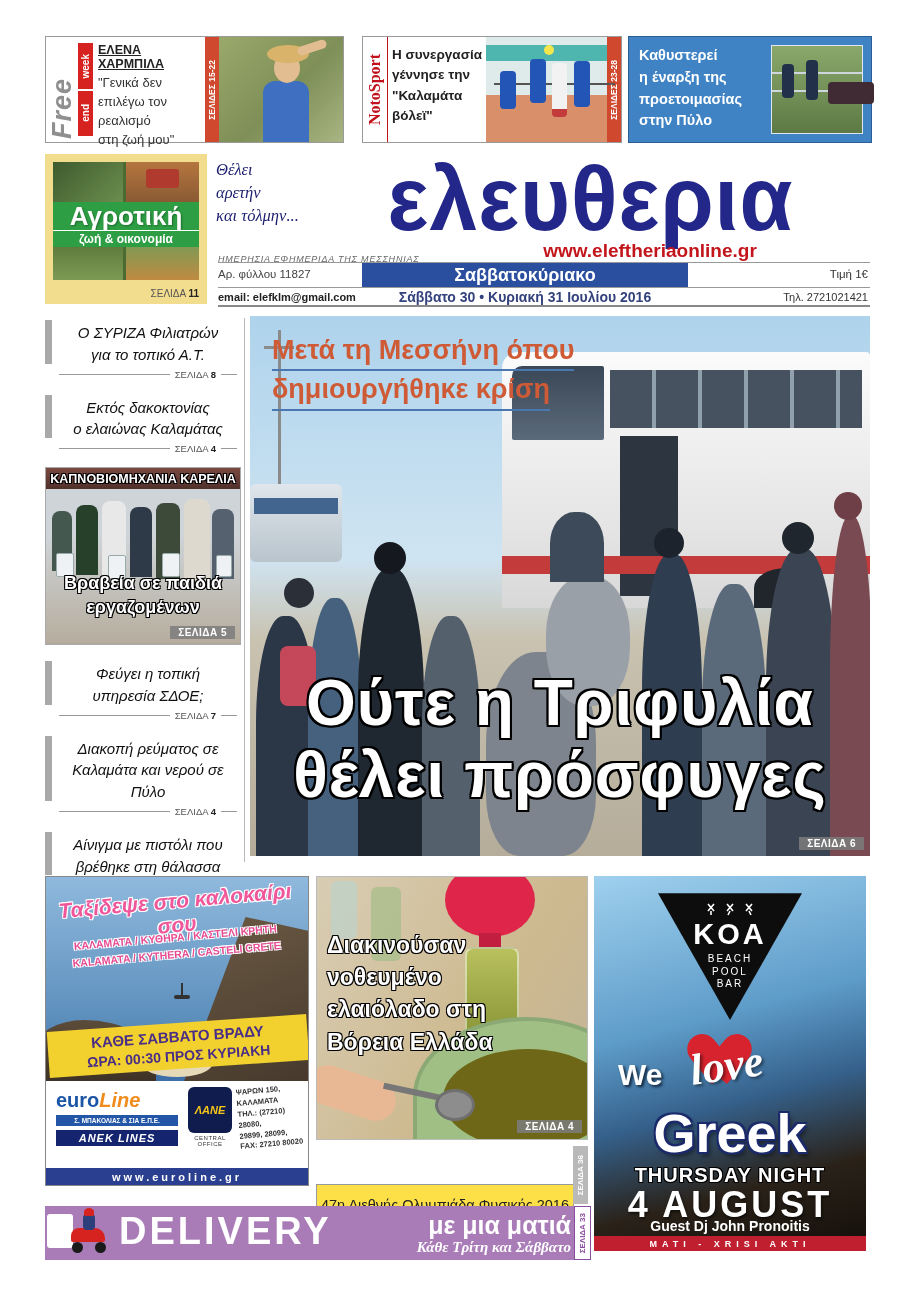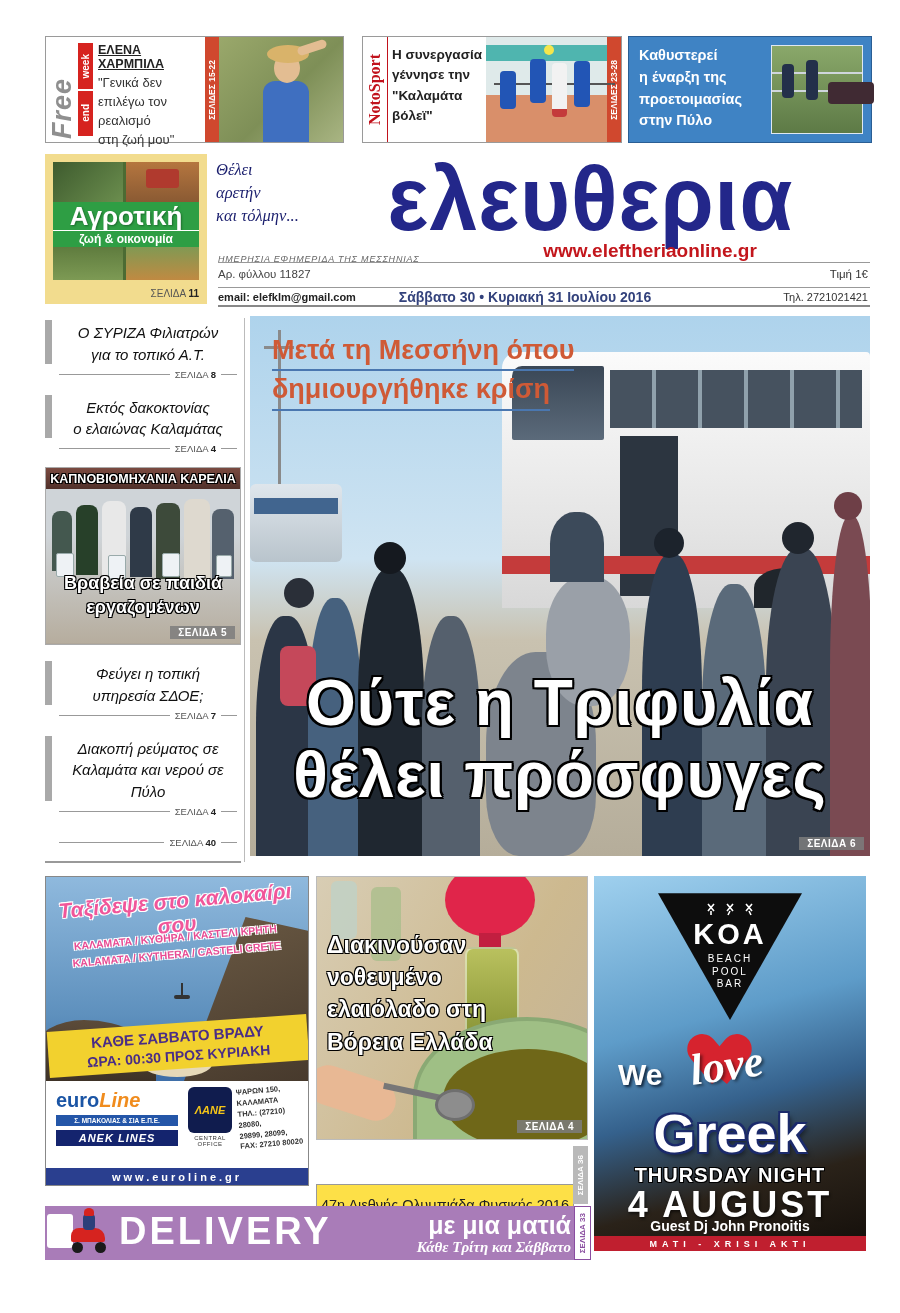--- a/index.html
+++ b/index.html
@@ -145,20 +145,23 @@
 
   <div class="abs" style="left:308px;top:150px;width:565px;height:98px;display:flex;align-items:center;justify-content:center;">
     <span style="font-size:86px;font-weight:900;color:#23278a;letter-spacing:1px;transform:scaleY(1.05);">ελευθερια</span>
   </div>
 
   <div class="abs" style="left:218px;top:254px;font-size:9px;letter-spacing:.8px;color:#666;font-style:italic;">ΗΜΕΡΗΣΙΑ ΕΦΗΜΕΡΙΔΑ ΤΗΣ ΜΕΣΣΗΝΙΑΣ</div>
   <div class="abs" style="left:510px;top:240px;width:280px;text-align:center;font-size:19px;font-weight:900;color:#c3161c;">www.eleftheriaonline.gr</div>
 
   <div class="hline" style="left:218px;top:262px;width:652px;"></div>
   <div class="abs" style="left:218px;top:268px;font-size:11.5px;color:#444;">Αρ. φύλλου 11827</div>
+  <div class="abs" style="left:362px;top:263px;width:326px;height:24px;background:#2a4f9e;display:flex;align-items:center;justify-content:center;">
+    <span style="color:#fff;font-weight:700;font-size:18px;">Σαββατοκύριακο</span>
+  </div>
   <div class="abs" style="left:760px;top:268px;width:108px;text-align:right;font-size:11.5px;color:#333;">Τιμή 1€</div>
   <div class="hline" style="left:218px;top:287px;width:652px;"></div>
   <div class="abs" style="left:218px;top:291px;font-size:11px;font-weight:700;color:#222;">email: elefklm@gmail.com</div>
   <div class="abs" style="left:362px;top:289px;width:326px;text-align:center;font-size:14px;font-weight:700;color:#33427c;">Σάββατο 30 • Κυριακή 31 Ιουλίου 2016</div>
   <div class="abs" style="left:760px;top:291px;width:108px;text-align:right;font-size:11px;color:#333;">Τηλ. 2721021421</div>
   <div class="hline" style="left:218px;top:305px;width:652px;height:2px;background:#888;"></div>
 
   <div class="abs" style="left:45px;top:318px;width:196px;">
 
     <div class="sb-item">
@@ -222,20 +225,22 @@
 Καλαμάτα και νερού σε Πύλο</div>
       <div class="pageline">
           <span class="l"></span>
           <span class="lbl"><span>ΣΕΛΙΔΑ</span> <b>4</b></span>
           <span class="r"></span>
         </div>
     </div>
 
     <div class="sb-item">
       <div class="sb-bar"></div>
+      <div class="sb-head pre">Αίνιγμα με πιστόλι που
+βρέθηκε στη θάλασσα</div>
       <div class="pageline">
           <span class="l"></span>
           <span class="lbl"><span>ΣΕΛΙΔΑ</span> <b>40</b></span>
           <span class="r"></span>
         </div>
     </div>
     <div style="height:2px;background:#999;margin-top:2px;"></div>
   </div>
   <div class="abs" style="left:244px;top:318px;width:1px;height:544px;background:#bbb;"></div>
 

